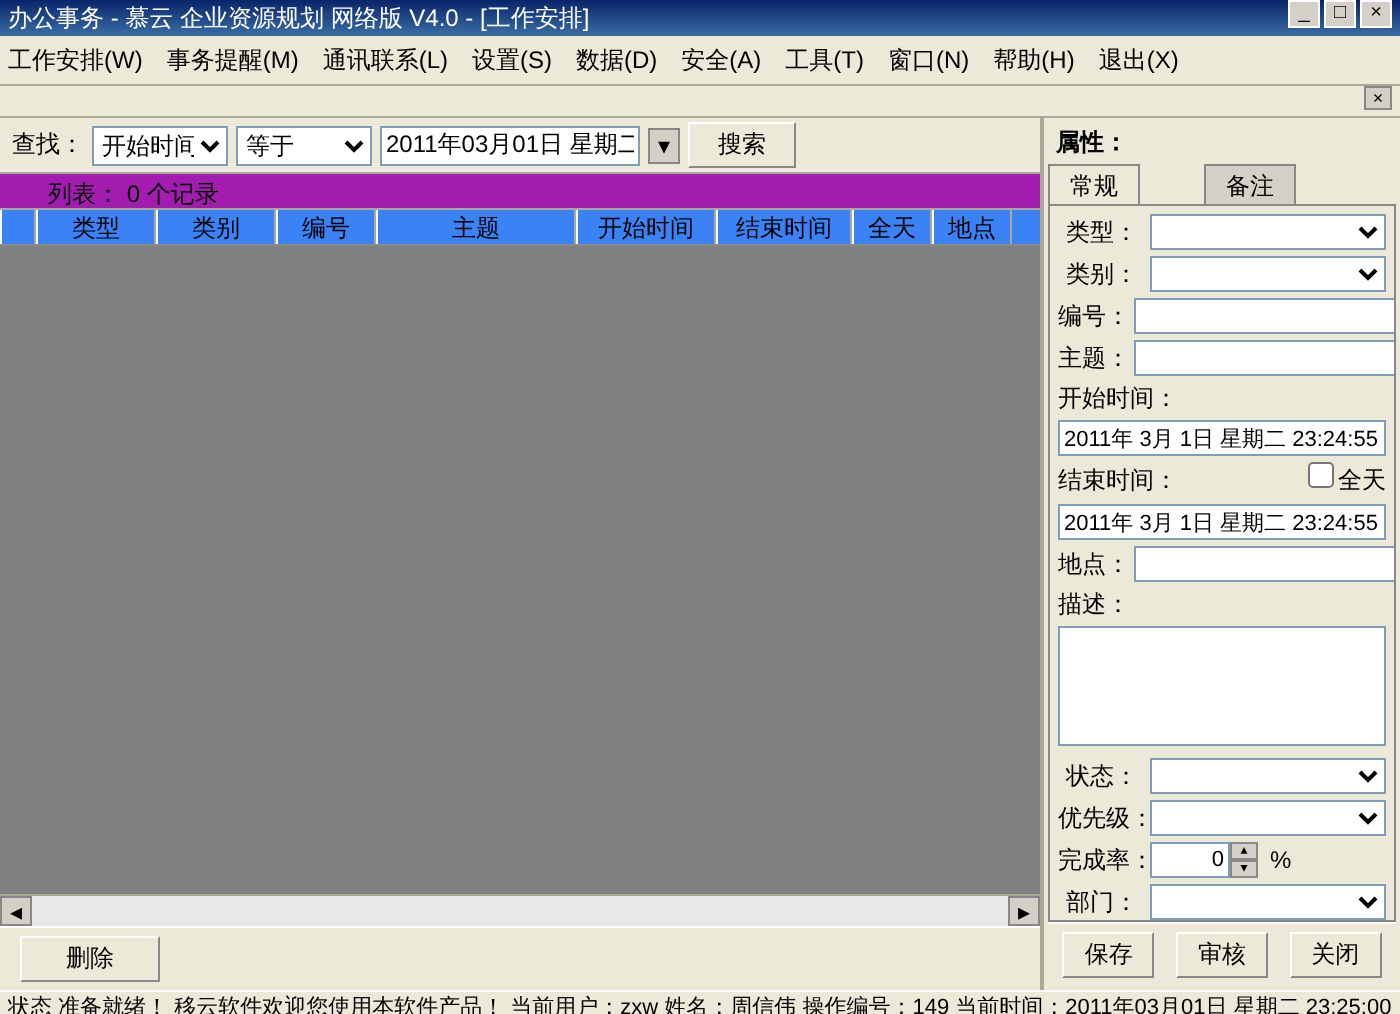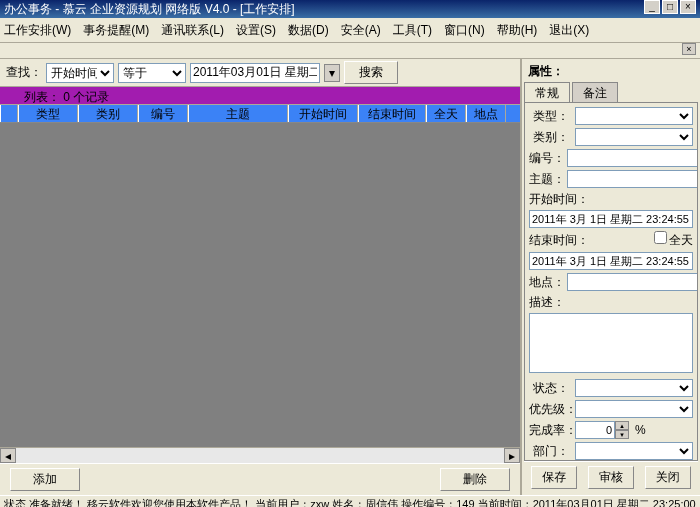--- a/index.html
+++ b/index.html
@@ -21,21 +21,21 @@
 .listlabel { background: #a21caf; padding: 2px 24px; height: 18px; border-bottom: 1px solid #aca899; }
 .tablehead { background: #3b82f6; height: 18px; display: flex; border-bottom: 1px solid #888; }
 .tablehead div { border-right: 1px solid #aca899; border-left: 1px solid #fff; padding: 1px 4px; text-align: center; white-space: nowrap; overflow: hidden; }
 .tablebody { flex: 1; background: #808080; position: relative; }
 .scrollbar-h { position: absolute; bottom: 0; left: 0; right: 0; height: 16px; background: #ece9d8; border-top: 1px solid #aca899; display: flex; }
 .scrollbar-h .arrow { width: 16px; background: #d4d0c8; border: 1px solid #888; text-align: center; cursor: pointer; }
 .scrollbar-h .track { flex: 1; background: #e8e8e8; }
 .leftbottom { background: #ece9d8; height: 32px; display: flex; align-items: center; justify-content: space-between; padding: 0 10px; border-top: 1px solid #fff; }
 .right { width: 178px; background: #ece9d8; display: flex; flex-direction: column; padding: 2px; overflow: hidden; }
 .proplabel { padding: 2px 4px; font-weight: bold; }
-.tabs { display: flex; height: 20px; }
+.tabs { display: flex; height: 20px; gap: 30px; }
 .tab { border: 1px solid #888; border-bottom: none; padding: 2px 10px; background: #ece9d8; margin-right: 2px; cursor: pointer; }
 .tab.inactive { background: #d4d0c8; }
 .panel { border: 1px solid #888; flex: 1; padding: 4px; overflow-y: auto; background: #ece9d8; }
 .field { display: flex; align-items: center; margin-bottom: 3px; gap: 2px; }
 .field label { width: 44px; text-align: center; white-space: nowrap; }
 .field .inp { flex: 1; height: 18px; border: 1px solid #7f9db9; background: #fff; font-size: 11px; }
 .field select.inp { background: #fff; }
 .fullrow { margin-bottom: 3px; }
 .fullrow label { display: block; margin-bottom: 2px; }
 .fullrow .inp { width: 100%; height: 18px; border: 1px solid #7f9db9; background: #fff; font-size: 11px; padding: 0 2px; }
@@ -101,21 +101,20 @@
         <div style="width: 40px;">地点</div>
       </div>
     <div class="tablebody">
       <div class="scrollbar-h">
         <div class="arrow">◂</div>
         <div class="track"></div>
         <div class="arrow">▸</div>
       </div>
     </div>
     <div class="leftbottom">
-      <button class="btn" style="width:70px">添加</button>
       <button class="btn" style="width:70px">删除</button>
     </div>
   </div>
 
   <div class="right">
     <div class="proplabel">属性：</div>
     <div class="tabs">
       <div class="tab">常规</div>
       <div class="tab inactive">备注</div>
     </div>

